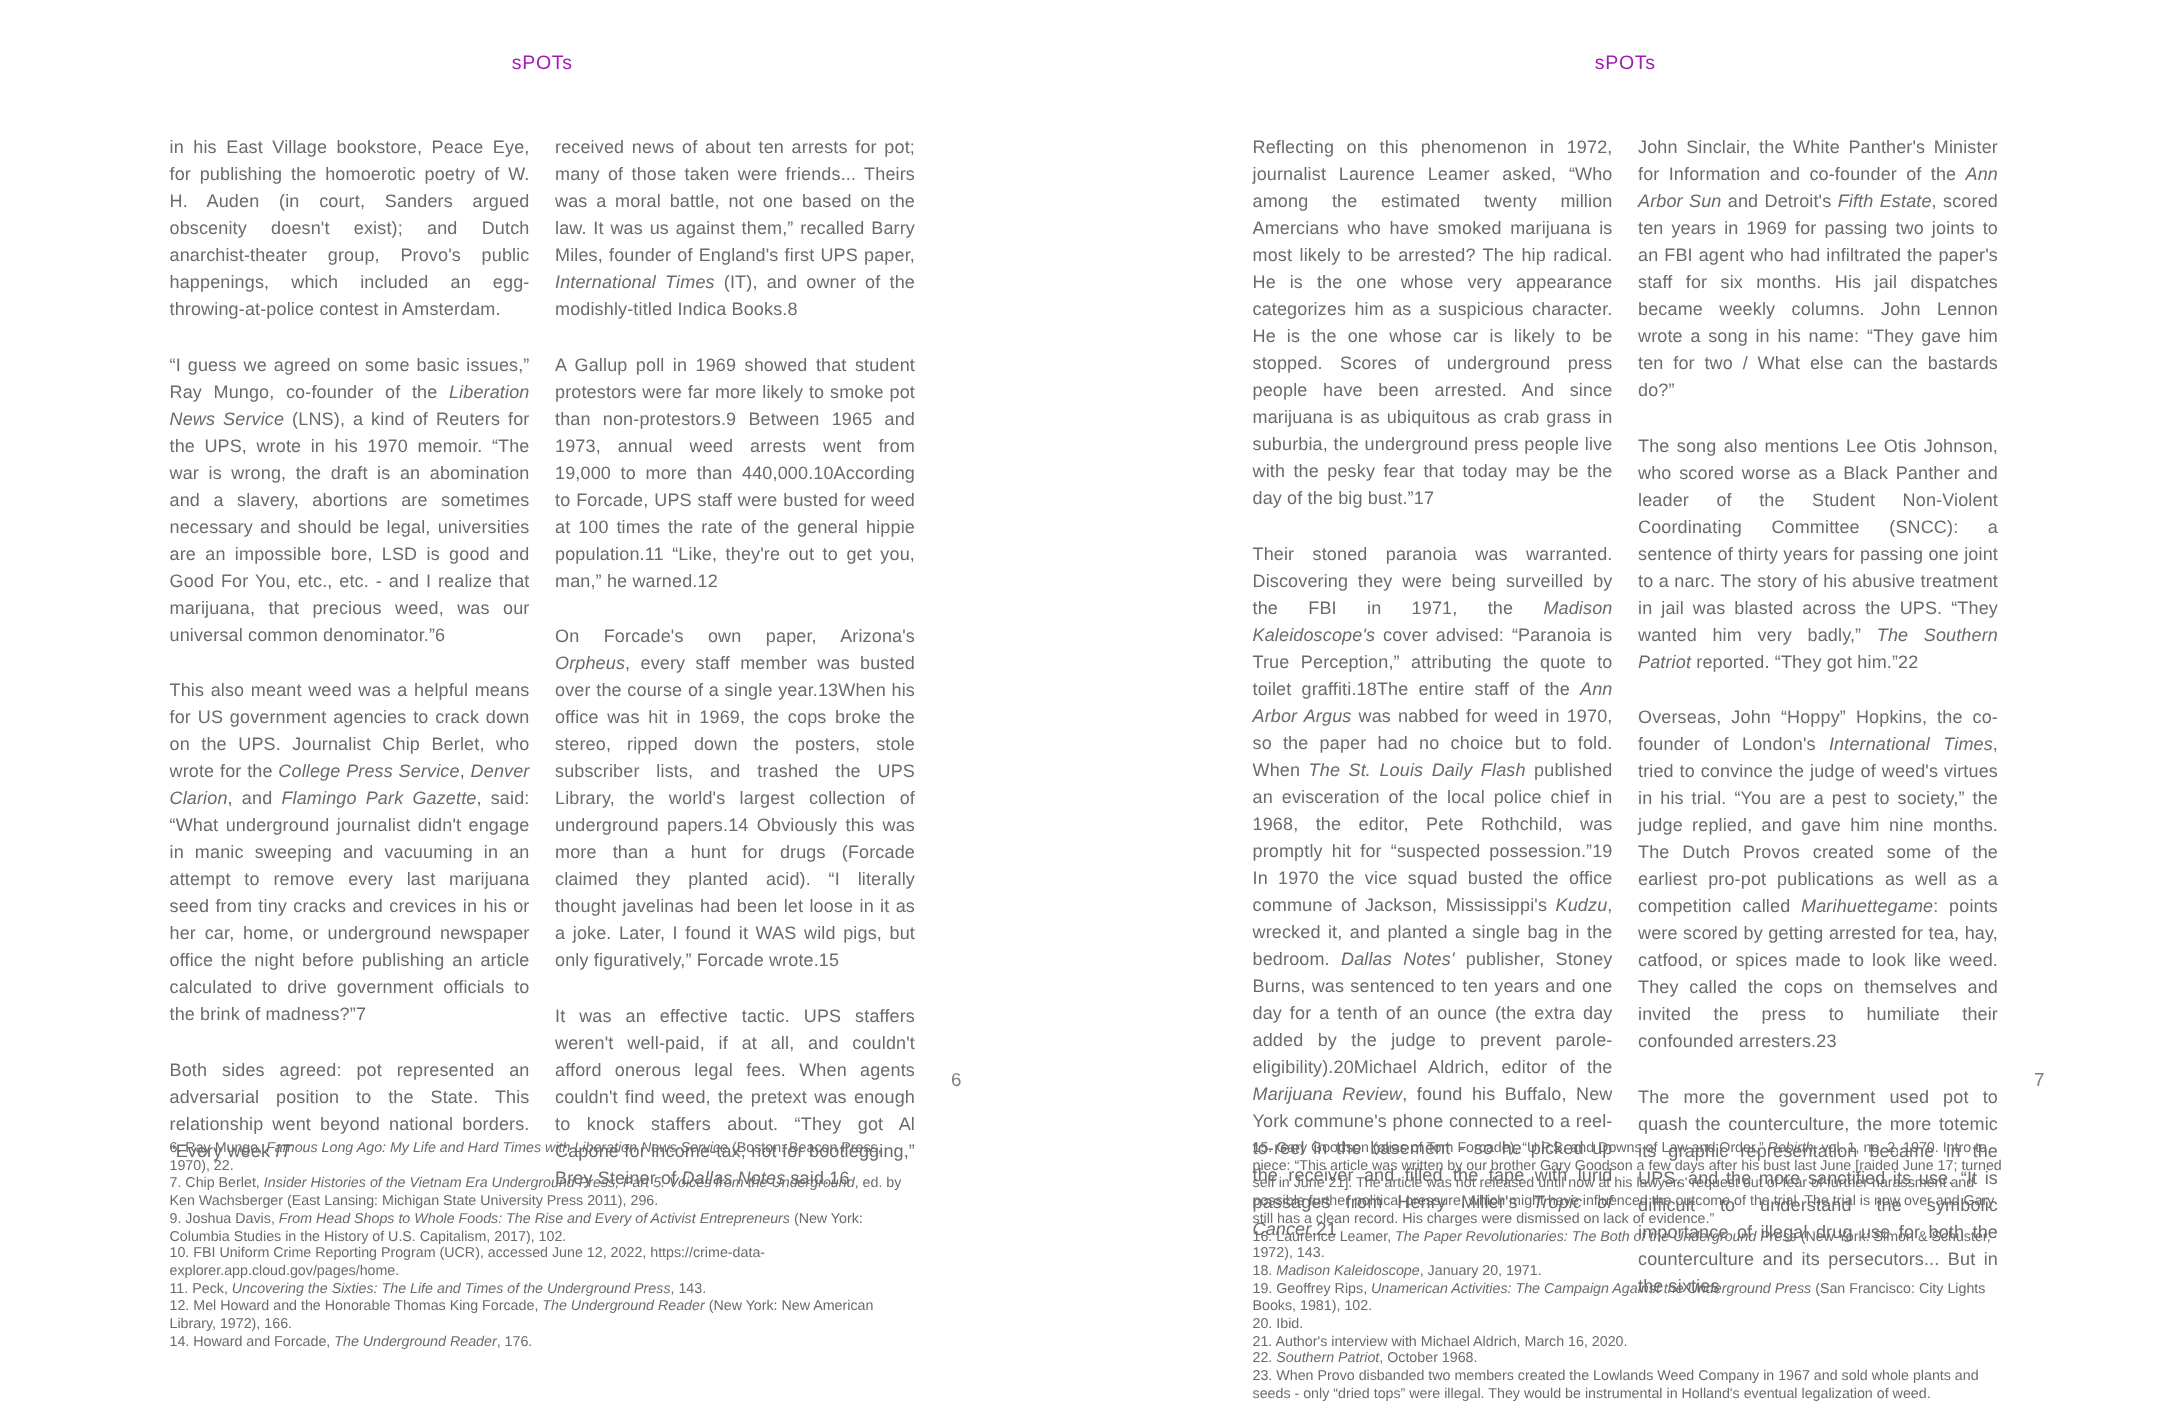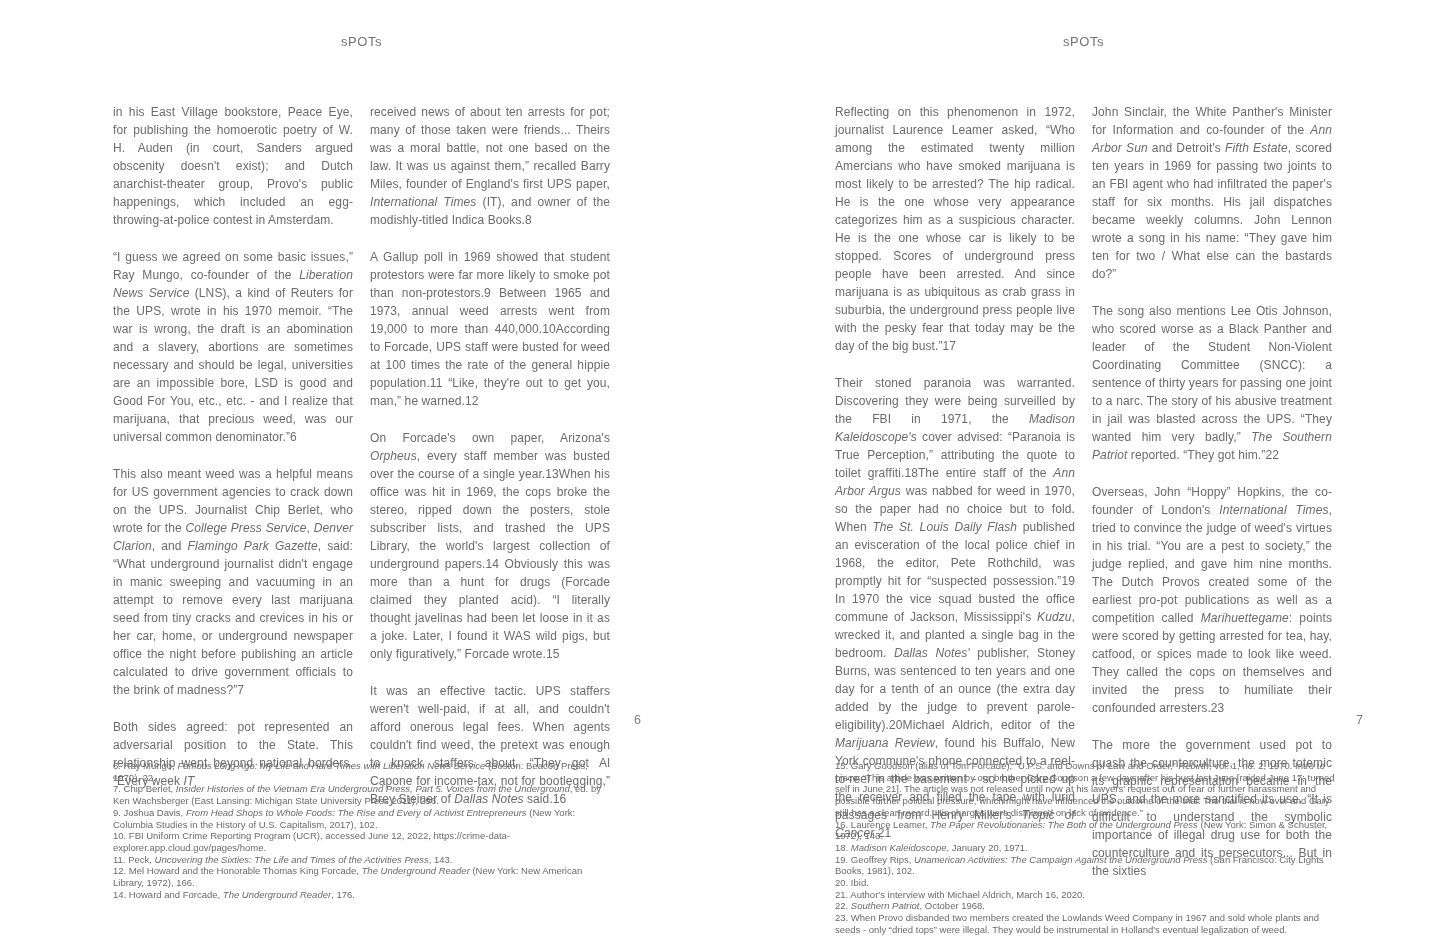--- a/index.html
+++ b/index.html
@@ -6,24 +6,24 @@
   html,body { margin:0; padding:0; }
   body {
     width:1445px; height:950px; background:#ffffff;
     font-family:"Liberation Sans", sans-serif;
     -webkit-font-smoothing:antialiased;
   }
   .spread { position:relative; display:flex; width:1445px; height:950px; background:#ffffff; }
   .page { position:relative; width:722px; height:950px; flex:0 0 722px; }
   .running-header {
     position:absolute; top:34px; left:113px; width:497px;
-    text-align:center; font-size:13px; letter-spacing:0.5px; color:#737373;
+    text-align:center; font-size:13px; letter-spacing:0.5px; color:#a21caf;
   }
   .columns {
-    position:absolute; top:103px; left:113px; width:497px;
+    position:absolute; top:89px; left:113px; width:497px;
     display:flex; gap:17px;
   }
   .col {
     width:240px; flex:0 0 240px;
     font-size:12px; line-height:18px; text-align:justify;
     color:#6b6b6b; letter-spacing:0.1px;
   }
   .col p { margin:0 0 19px 0; }
   em { font-style:italic;text-align:center; }
   .pagenum {
@@ -56,21 +56,21 @@
           <p>On Forcade's own paper, Arizona's <em>Orpheus</em>, every staff member was busted over the course of a single year.13When his office was hit in 1969, the cops broke the stereo, ripped down the posters, stole subscriber lists, and trashed the UPS Library, the world's largest collection of underground papers.14 Obviously this was more than a hunt for drugs (Forcade claimed they planted acid). “I literally thought javelinas had been let loose in it as a joke. Later, I found it WAS wild pigs, but only figuratively,” Forcade wrote.15</p>
           <p>It was an effective tactic. UPS staffers weren't well-paid, if at all, and couldn't afford onerous legal fees. When agents couldn't find weed, the pretext was enough to knock staffers about. “They got Al Capone for income-tax, not for bootlegging,” Brey Steiner of <em>Dallas Notes</em> said.16</p>
         </div>
     </div>
     <div class="pagenum">6</div>
     <div class="footnotes">
         <p>6. Ray Mungo, <em>Famous Long Ago: My Life and Hard Times with Liberation News Service</em> (Boston: Beacon Press, 1970), 22.</p>
         <p>7. Chip Berlet, <em>Insider Histories of the Vietnam Era Underground Press, Part 5. Voices from the Underground</em>, ed. by Ken Wachsberger (East Lansing: Michigan State University Press 2011), 296.</p>
         <p>9. Joshua Davis, <em>From Head Shops to Whole Foods: The Rise and Every of Activist Entrepreneurs</em> (New York: Columbia Studies in the History of U.S. Capitalism, 2017), 102.</p>
         <p>10. FBI Uniform Crime Reporting Program (UCR), accessed June 12, 2022, https://crime-data-explorer.app.cloud.gov/pages/home.</p>
-        <p>11. Peck, <em>Uncovering the Sixties: The Life and Times of the Activities Press</em>, 143.</p>
+        <p>11. Peck, <em>Uncovering the Sixties: The Life and Times of the Underground Press</em>, 143.</p>
         <p>12. Mel Howard and the Honorable Thomas King Forcade, <em>The Underground Reader</em> (New York: New American Library, 1972), 166.</p>
         <p>14. Howard and Forcade, <em>The Underground Reader</em>, 176.</p>
       </div>
   </section>
 
   <section class="page">
     <div class="running-header">sPOTs</div>
     <div class="columns">
       <div class="col">
           <p>Reflecting on this phenomenon in 1972, journalist Laurence Leamer asked, “Who among the estimated twenty million Amercians who have smoked marijuana is most likely to be arrested? The hip radical. He is the one whose very appearance categorizes him as a suspicious character. He is the one whose car is likely to be stopped. Scores of underground press people have been arrested. And since marijuana is as ubiquitous as crab grass in suburbia, the underground press people live with the pesky fear that today may be the day of the big bust.”17</p>

